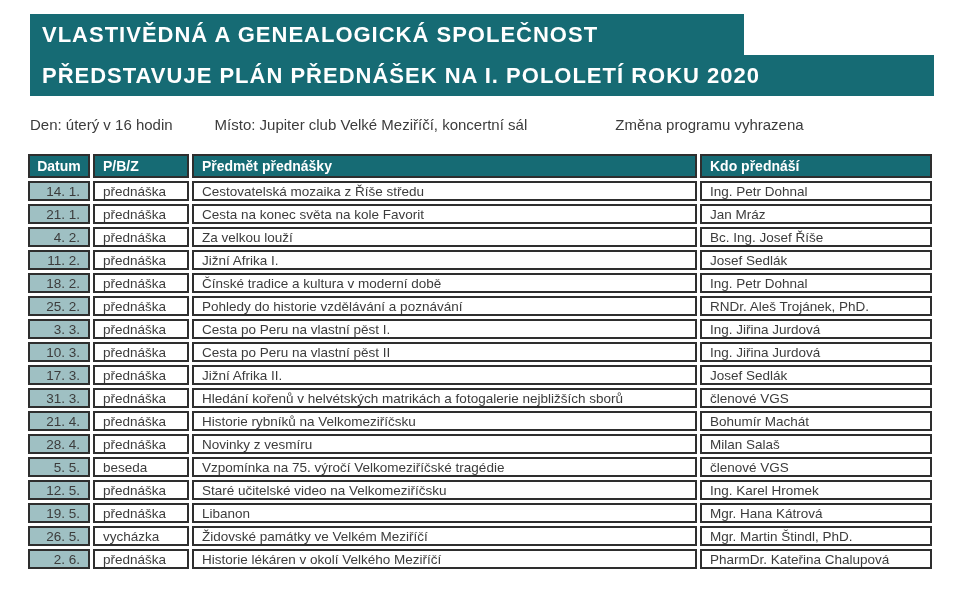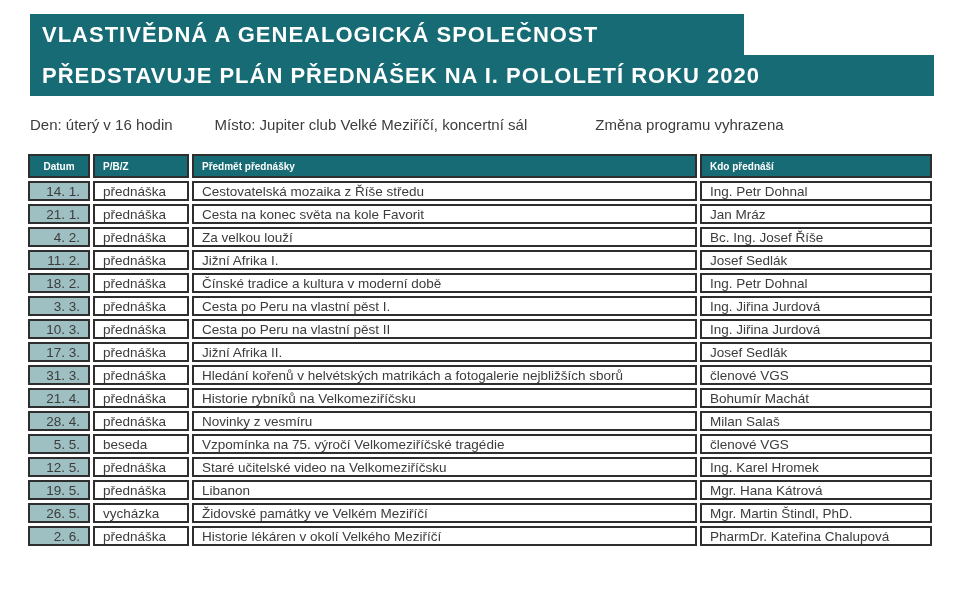--- a/index.html
+++ b/index.html
@@ -25,21 +25,21 @@
     white-space:nowrap;
     padding:0 12px;
     box-sizing:border-box;
   }
   .banner-line.line1{width:714px;}
   .banner-line.line2{width:904px;}
 
   
   .info{margin:20px 0 0 30px;font-size:15px;color:var(--text);height:18px;}
   .info .seg-place{margin-left:42px;}
-  .info .seg-note{margin-left:68px;}
+  .info .seg-note{margin-left:88px;}
 
   
   table.schedule{
     margin:17px 0 0 25px;
     border-collapse:separate;
     border-spacing:3px;
     table-layout:fixed;
     width:910px;
   }
   col.col-date{width:62px;}
@@ -48,21 +48,21 @@
   col.col-lecturer{width:232px;}
   th,td{
     border:2px solid var(--border);
     overflow:hidden;
     white-space:nowrap;
     box-sizing:content-box;
   }
   th{
     background:var(--teal);
     color:#ffffff;
-    font-size:10px;
+    font-size:14px;
     font-weight:700;
     height:20px;
     padding:0 8px;
     text-align:left;
     vertical-align:middle;
   }
   th.h-date{text-align:center;padding:0 2px;}
   td{
     font-size:13.5px;
     color:var(--text);
@@ -135,20 +135,26 @@
       <td class="c-lecturer">Josef Sedlák</td>
     </tr>
 
     <tr>
       <td class="c-date">18. 2.</td>
       <td class="c-type">přednáška</td>
       <td class="c-subject">Čínské tradice a kultura v moderní době</td>
       <td class="c-lecturer">Ing. Petr Dohnal</td>
     </tr>
 
+    <tr>
+      <td class="c-date">25. 2.</td>
+      <td class="c-type">přednáška</td>
+      <td class="c-subject">Pohledy do historie vzdělávání a poznávání</td>
+      <td class="c-lecturer">RNDr. Aleš Trojánek, PhD.</td>
+    </tr>
 
     <tr>
       <td class="c-date">3. 3.</td>
       <td class="c-type">přednáška</td>
       <td class="c-subject">Cesta po Peru na vlastní pěst I.</td>
       <td class="c-lecturer">Ing. Jiřina Jurdová</td>
     </tr>
 
     <tr>
       <td class="c-date">10. 3.</td>

